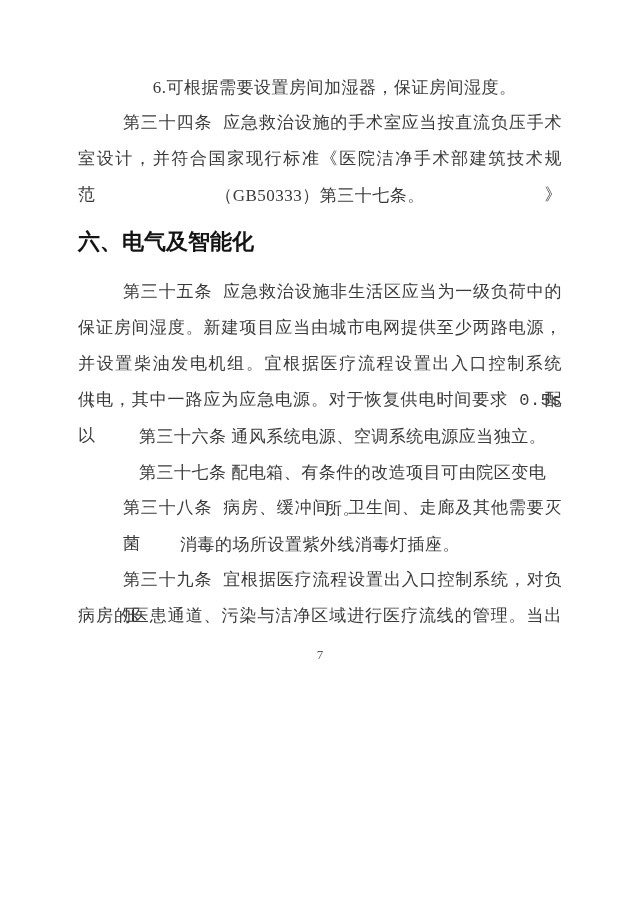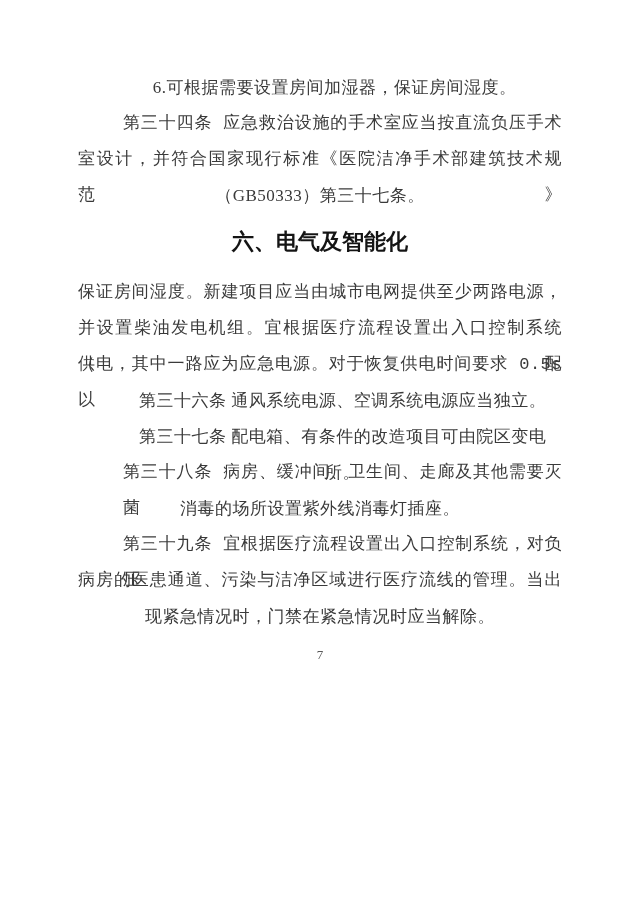--- a/index.html
+++ b/index.html
@@ -26,21 +26,20 @@
   .j{
     text-align:justify;
     text-align-last:justify;
     text-justify:inter-character;
     font-family:Liberation Mono, monospace;
   }
   .indent{padding-left:45px;}
   .indent-num{padding-left:29px;}
   .heading{
     margin:14px 0 19px 0;
-    text-align:center;
     font-family:"Liberation Sans","DejaVu Sans",sans-serif;
     font-weight:bold;
     font-size:22px;
     line-height:28px;
     color:#141414;
   }
   .page-number{
     margin-top:12px;
     text-align:center;
     font-size:13px;
@@ -60,20 +59,21 @@
 
     <div>
       <div class="line indent j">第三十四条 应急救治设施的手术室应当按直流负压手术</div>
       <div class="line j">室设计，并符合国家现行标准《医院洁净手术部建筑技术规范》</div>
       <div class="line">（GB50333）第三十七条。</div>
     </div>
 
     <h2 class="heading">六、电气及智能化</h2>
 
     <div>
+      <div class="line indent j">第三十五条 应急救治设施非生活区应当为一级负荷中的</div>
       <div class="line j">保证房间湿度。新建项目应当由城市电网提供至少两路电源，</div>
       <div class="line j">并设置柴油发电机组。宜根据医疗流程设置出入口控制系统（配</div>
       <div class="line j">供电，其中一路应为应急电源。对于恢复供电时间要求 0.5s 以</div>
     </div>
 
     <div>
       <div class="line indent">第三十六条 通风系统电源、空调系统电源应当独立。</div>
     </div>
 
     <div>
@@ -81,20 +81,19 @@
     </div>
 
     <div>
       <div class="line indent j">第三十八条 病房、缓冲间、卫生间、走廊及其他需要灭菌</div>
       <div class="line">消毒的场所设置紫外线消毒灯插座。</div>
     </div>
 
     <div>
       <div class="line indent j">第三十九条 宜根据医疗流程设置出入口控制系统，对负压</div>
       <div class="line j">病房的医患通道、污染与洁净区域进行医疗流线的管理。当出</div>
-      <div class="line">现紧急情况时，门禁在紧急情况时应当解除。</div>
     </div>
 
 
     <div class="page-number">7</div>
 
   </div>
 </div>
 
 </body></html>

